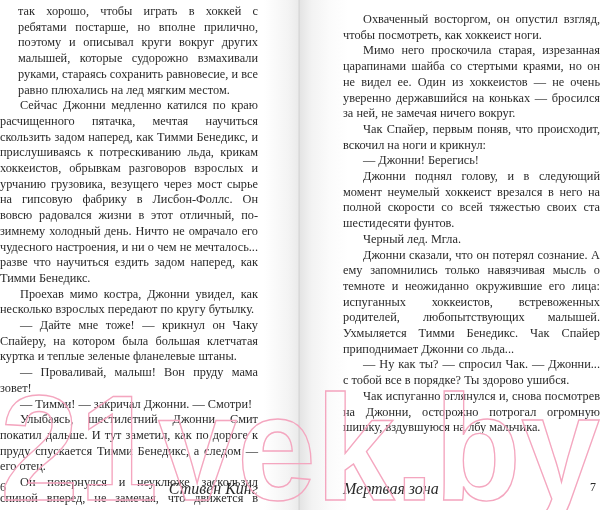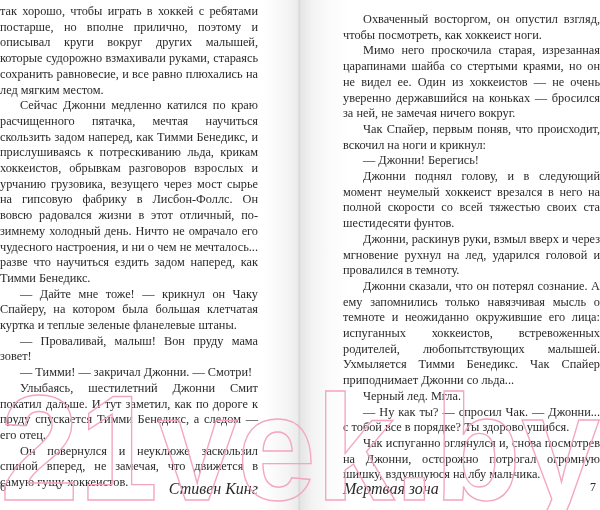--- a/index.html
+++ b/index.html
@@ -27,21 +27,21 @@
   }
   .text {
     position: absolute;
     font-size: 12.3px; line-height: 15.7px;
     text-align: justify;
   }
   .page-left .text { left: 0px; top: 4px; width: 258px; }
   .page-right .text { left: 43px; top: 12px; width: 257px; }
   .text p { margin: 0; }
   .text p.ind { text-indent: 20px; }
-  .text p.last { text-align-last: left; }
+  .text p.last { text-align-last: left; margin-left: 18px; }
   .text p.it { }
   .footer {
     position: absolute; top: 480px; font-size: 16px; font-style: italic;
   }
   .folio { position: absolute; top: 480px; font-size: 12px; }
   .page-left .folio { left: 0px; }
   .page-left .footer { right: 42px; }
   .page-right .footer { left: 43px; }
   .page-right .folio { right: 4px; }
   .watermark {
@@ -51,41 +51,41 @@
 </style>
 </head>
 <body>
 
 <div class="spread">
 
   <div class="page page-left">
     <div class="text">
       <p class="last">так хорошо, чтобы играть в хоккей с ребятами постарше, но вполне прилично, поэтому и описывал круги вокруг других малышей, которые судорожно взмахивали руками, стараясь сохранить равновесие, и все равно плюхались на лед мягким местом.</p>
       <p class="ind">Сейчас Джонни медленно катился по краю расчищенного пятачка, мечтая научиться скользить задом наперед, как Тимми Бенедикс, и прислушиваясь к потрескиванию льда, крикам хоккеистов, обрывкам разговоров взрослых и урчанию грузовика, везущего через мост сырье на гипсовую фабрику в Лисбон-Фоллс. Он вовсю радовался жизни в этот отличный, по-зимнему холодный день. Ничто не омрачало его чудесного настроения, и ни о чем не мечталось... разве что научиться ездить задом наперед, как Тимми Бенедикс.</p>
+      <p class="ind">Проехав мимо костра, Джонни увидел, как несколько взрослых передают по кругу бутылку.</p>
       <p class="ind">— Дайте мне тоже! — крикнул он Чаку Спайеру, на котором была большая клетчатая куртка и теплые зеленые фланелевые штаны.</p>
       <p class="ind">— Проваливай, малыш! Вон пруду мама зовет!</p>
       <p class="ind">— Тимми! — закричал Джонни. — Смотри!</p>
       <p class="ind">Улыбаясь, шестилетний Джонни Смит покатил дальше. И тут заметил, как по дороге к пруду спускается Тимми Бенедикс, а следом — его отец.</p>
       <p class="ind">Он повернулся и неуклюже заскользил спиной вперед, не замечая, что движется в самую гущу хоккеистов.</p>
 
     </div>
     <span class="folio">6</span>
     <span class="footer">Стивен Кинг</span>
   </div>
 
   <div class="page page-right">
     <div class="text">
       <p class="ind">Охваченный восторгом, он опустил взгляд, чтобы посмотреть, как хоккеист ноги.</p>
       <p class="ind">Мимо него проскочила старая, изрезанная царапинами шайба со стертыми краями, но он не видел ее. Один из хоккеистов — не очень уверенно державшийся на коньках — бросился за ней, не замечая ничего вокруг.</p>
       <p class="ind">Чак Спайер, первым поняв, что происходит, вскочил на ноги и крикнул:</p>
       <p class="ind it">— Джонни! Берегись!</p>
       <p class="ind">Джонни поднял голову, и в следующий момент неумелый хоккеист врезался в него на полной скорости со всей тяжестью своих ста шестидесяти фунтов.</p>
-      <p class="ind">Джонни, раскинув руки, взмыл вверх и через мгновение рухнул на лед, ударился головой и провалился в темноту.</p>
+      <p class="ind it">Черный лед. Мгла.</p>
       <p class="ind">Джонни сказали, что он потерял сознание. А ему запомнились только навязчивая мысль о темноте и неожиданно окружившие его лица: испуганных хоккеистов, встревоженных родителей, любопытствующих малышей. Ухмыляется Тимми Бенедикс. Чак Спайер приподнимает Джонни со льда...</p>
-      <p class="ind it">Черный лед. Мгла.</p>
       <p class="ind">— Ну как ты? — спросил Чак. — Джонни... с тобой все в порядке? Ты здорово ушибся.</p>
       <p class="ind">Чак испуганно оглянулся и, снова посмотрев на Джонни, осторожно потрогал огромную шишку, вздувшуюся на лбу мальчика.</p>
 
     </div>
     <span class="footer">Мертвая зона</span>
     <span class="folio">7</span>
   </div>
 
   <div class="gutter-line"></div>
 </div>

